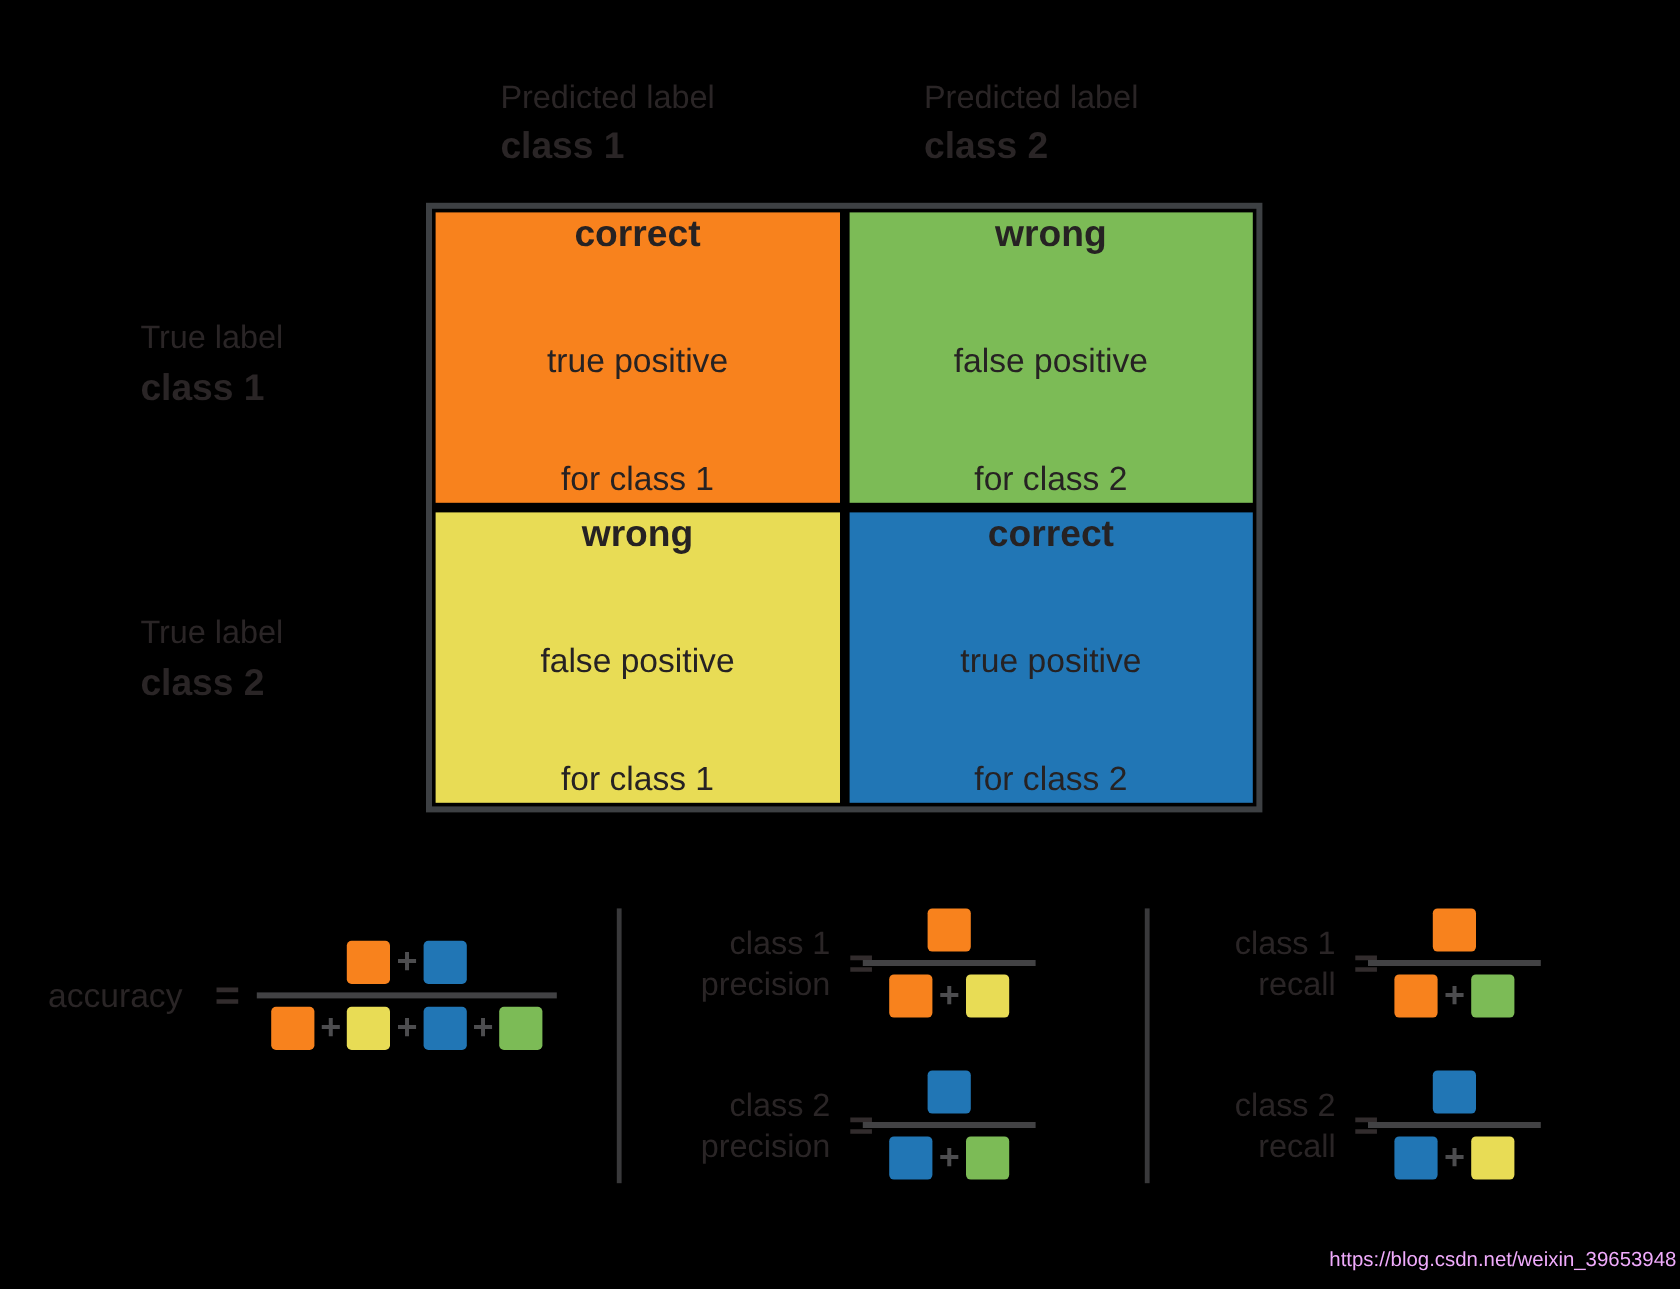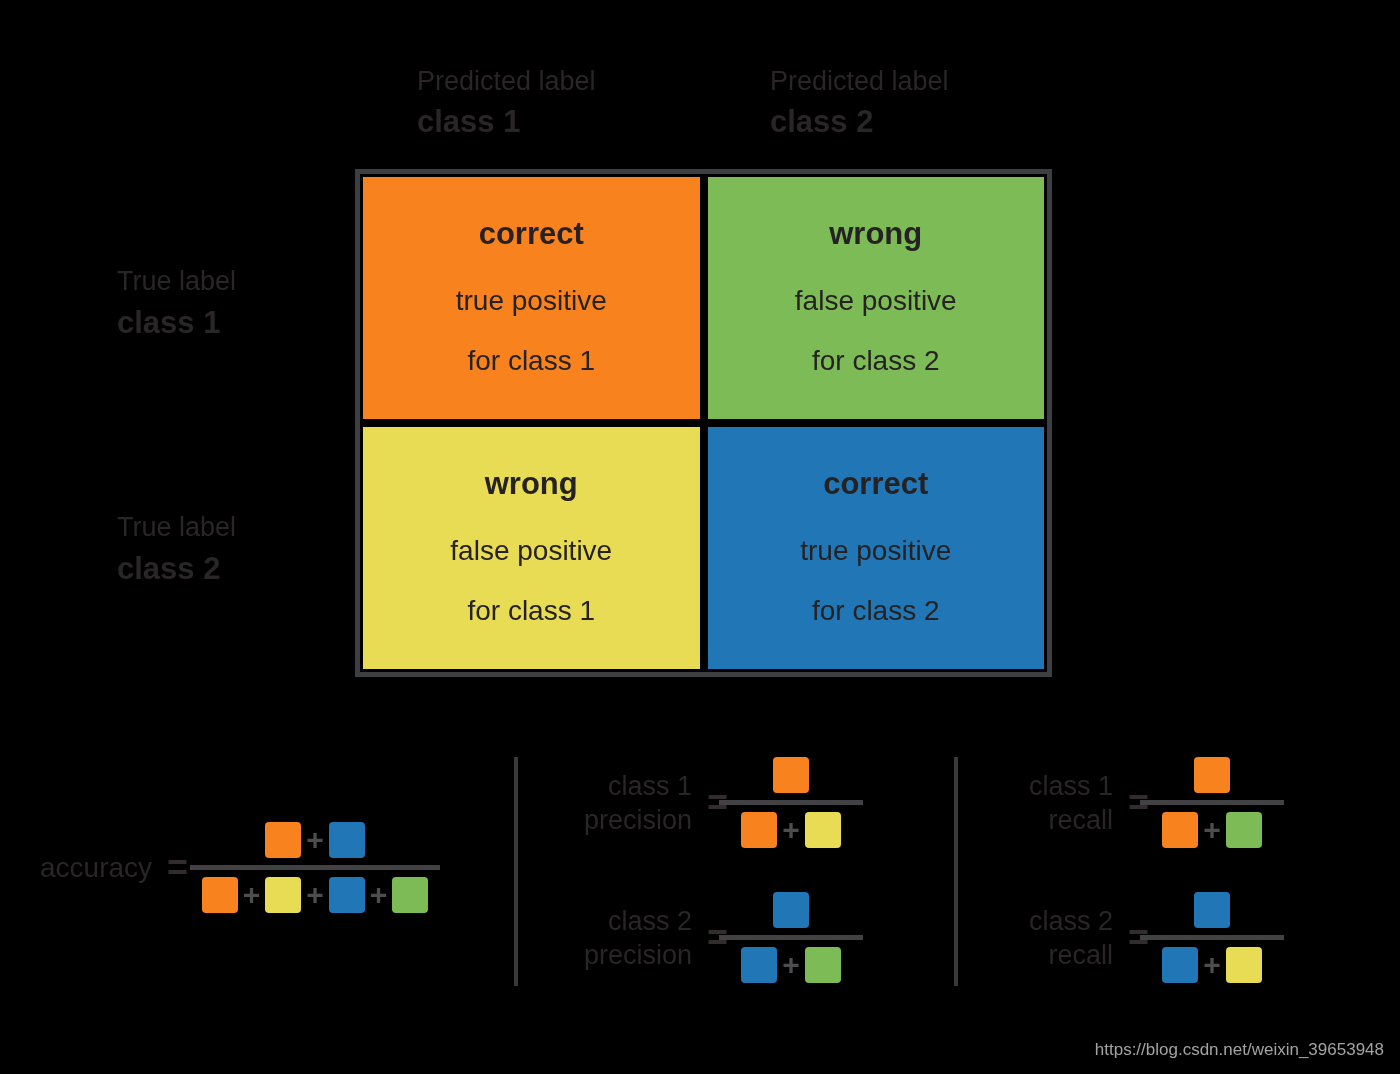--- a/index.html
+++ b/index.html
@@ -18,52 +18,52 @@
   #col-header-2{left:770px;top:66px;}
   #row-header-1{left:117px;top:266px;}
   #row-header-2{left:117px;top:512px;}
   
   .matrix{
     position:absolute;left:355px;top:169px;width:681px;height:492px;
     border:5px solid #3D4043;background:#000;padding:3px;
     display:grid;grid-template-columns:1fr 1fr;grid-template-rows:1fr 1fr;gap:8px;
   }
   .cell{
-    display:flex;flex-direction:column;align-items:center;justify-content:center;
+    display:flex;flex-direction:column;align-items:center;justify-content:space-between;
     color:#262223;text-align:center;
   }
   .cell .c-title{font-size:31px;font-weight:bold;margin-bottom:9px;}
   .cell .c-line{font-size:28px;line-height:41px;margin-top:19px;}
   
   .formula{position:absolute;display:flex;align-items:center;}
   .f-label{color:#2A2526;font-size:27px;line-height:34px;}
   .f-label.right{text-align:right;}
   .f-eq{color:#322C2D;font-size:36px;font-weight:bold;margin:0 13px 0 15px;}
   .fraction{display:flex;flex-direction:column;align-items:center;}
   .sq-row{display:flex;align-items:center;justify-content:center;}
   .sq{width:36px;height:36px;border-radius:4px;display:inline-block;}
   .plus{color:#4D4D4F;font-size:30px;font-weight:bold;margin:0 5px;line-height:36px;}
   .f-bar{height:5px;background:#424244;margin:7px 0;align-self:stretch;}
   #formula-0 .f-bar{margin-left:-11px;margin-right:-11px;align-self:center;width:250px;}
   #formula-1 .f-bar,#formula-2 .f-bar,#formula-3 .f-bar,#formula-4 .f-bar{
     margin-left:-22px;margin-right:-22px;align-self:center;width:144px;}
-  #formula-0{left:40px;top:822px;}
+  #formula-0{left:40px;top:784px;gap:12px;}
   #formula-0 .f-label{font-size:28px;}
   #formula-1{left:545px;top:757px;}
   #formula-2{left:545px;top:892px;}
   #formula-3{left:970px;top:757px;}
   #formula-4{left:970px;top:892px;}
   #formula-1 .f-label,#formula-2 .f-label{width:147px;}
   #formula-3 .f-label,#formula-4 .f-label{width:143px;}
   
   .v-divider{position:absolute;width:4px;height:229px;top:757px;background:#39393B;}
   #divider-1{left:514px;}
   #divider-2{left:954px;}
   .watermark{
-    position:absolute;right:16px;top:1040px;color:#a3a3a3;font-size:17px;
+    position:absolute;right:3px;top:1040px;color:#f0abfc;font-size:17px;
   }
 </style>
 </head>
 <body>
 
 <div class="canvas">
 
   <div class="col-header" id="col-header-1">
     <div class="h-line1">Predicted label</div>
     <div class="h-line2">class 1</div>

